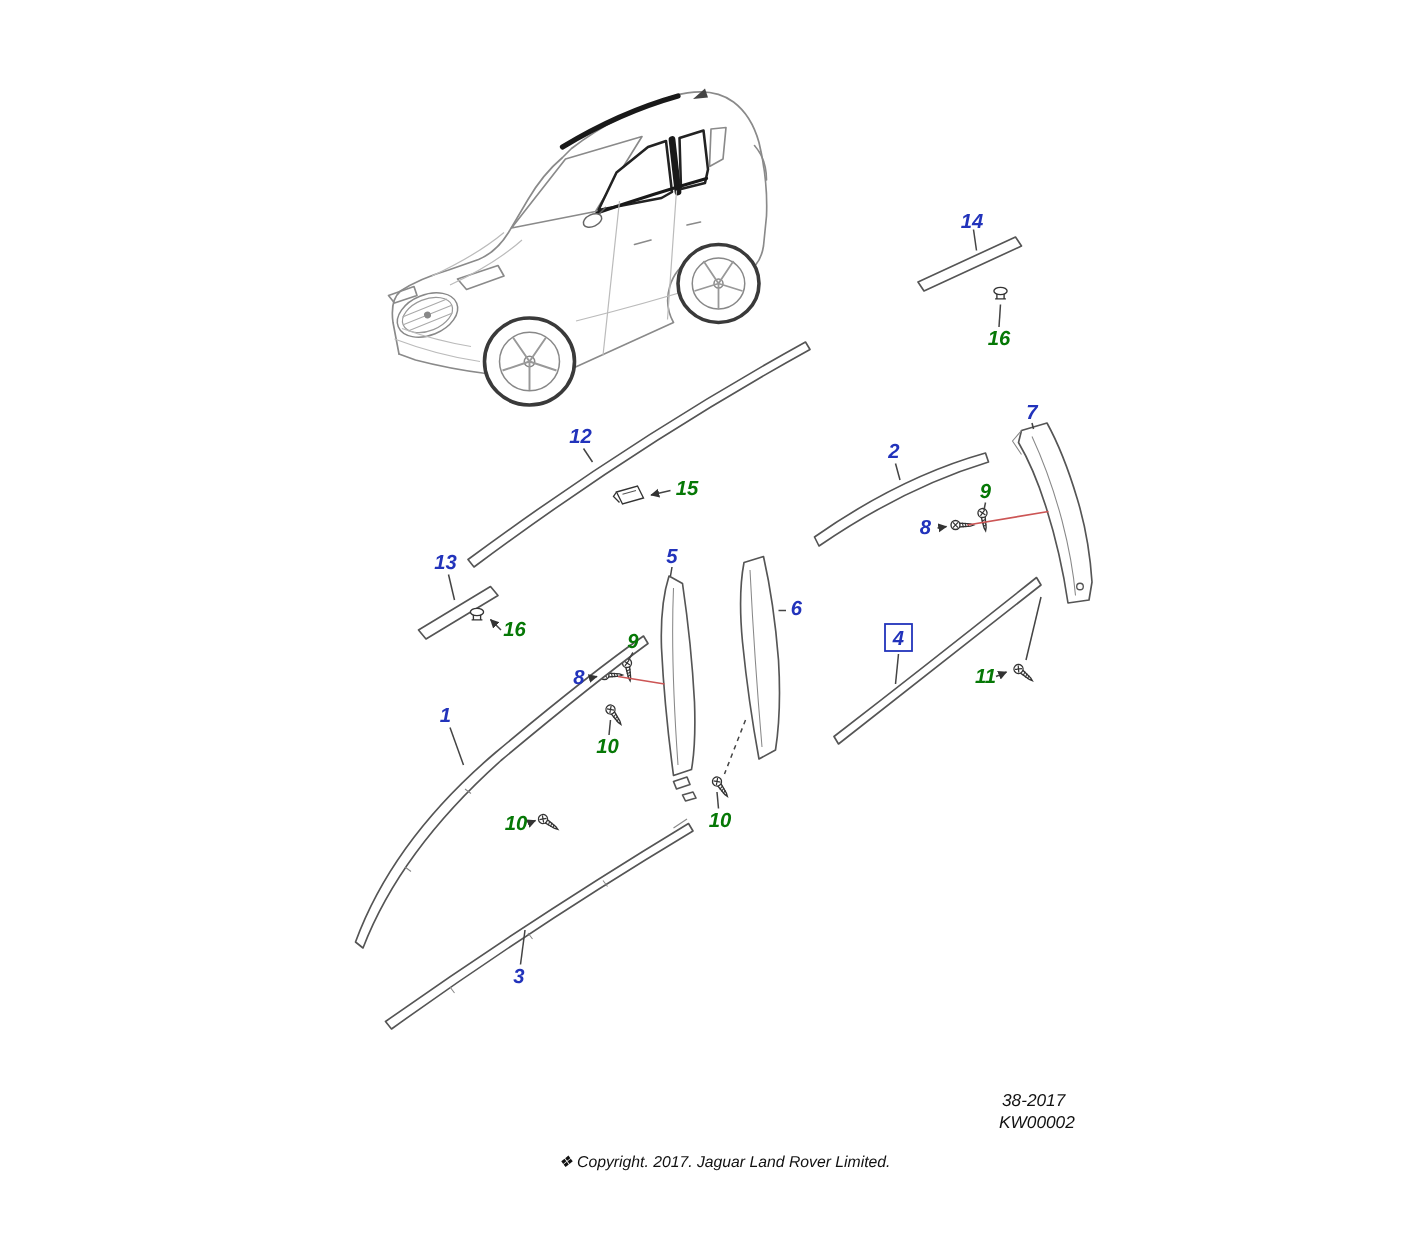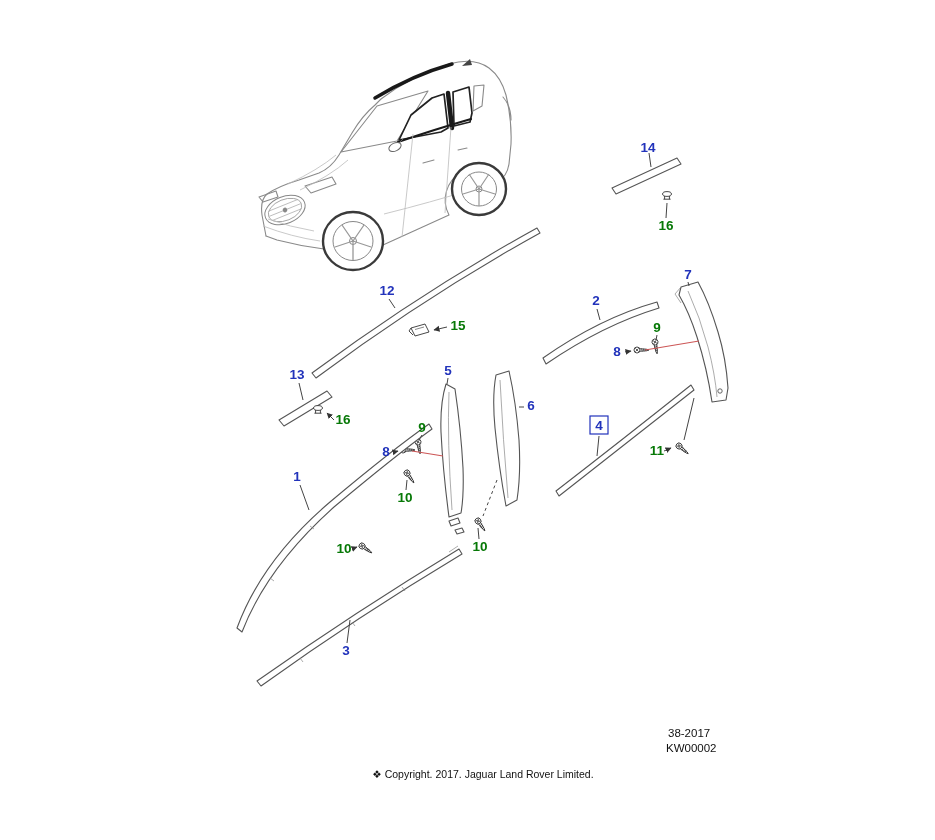--- a/index.html
+++ b/index.html
@@ -1,17 +1,17 @@
 <!DOCTYPE html>
 <html style="--part-label: #2233bb; --fastener-label: #067806; --leader-red: #cc5555; --footer-text: #111111;"><head>
 <meta charset="utf-8">
 <style>
   html,body{margin:0;padding:0;background:#fff;}
   body{width:935px;height:840px;overflow:hidden;font-family:"Liberation Sans",sans-serif;}
-  .stage{position:relative;width:935px;height:840px;background:#fff;}
+  .stage{position:relative;width:935px;height:840px;background:#fff;font-style:italic;}
   svg{display:block;}
 
   
   text.co{font-family:"Liberation Sans",sans-serif;font-size:13.5px;font-weight:bold;text-anchor:middle;}
   text.part{fill:var(--part-label,#2233bb);}
   text.fast{fill:var(--fastener-label,#067806);}
   .callout-box{fill:none;stroke:var(--part-label,#2233bb);stroke-width:1.2;}
 
   
   .body-line{fill:none;stroke:#8a8a8a;stroke-width:1.1;stroke-linecap:round;stroke-linejoin:round;}

